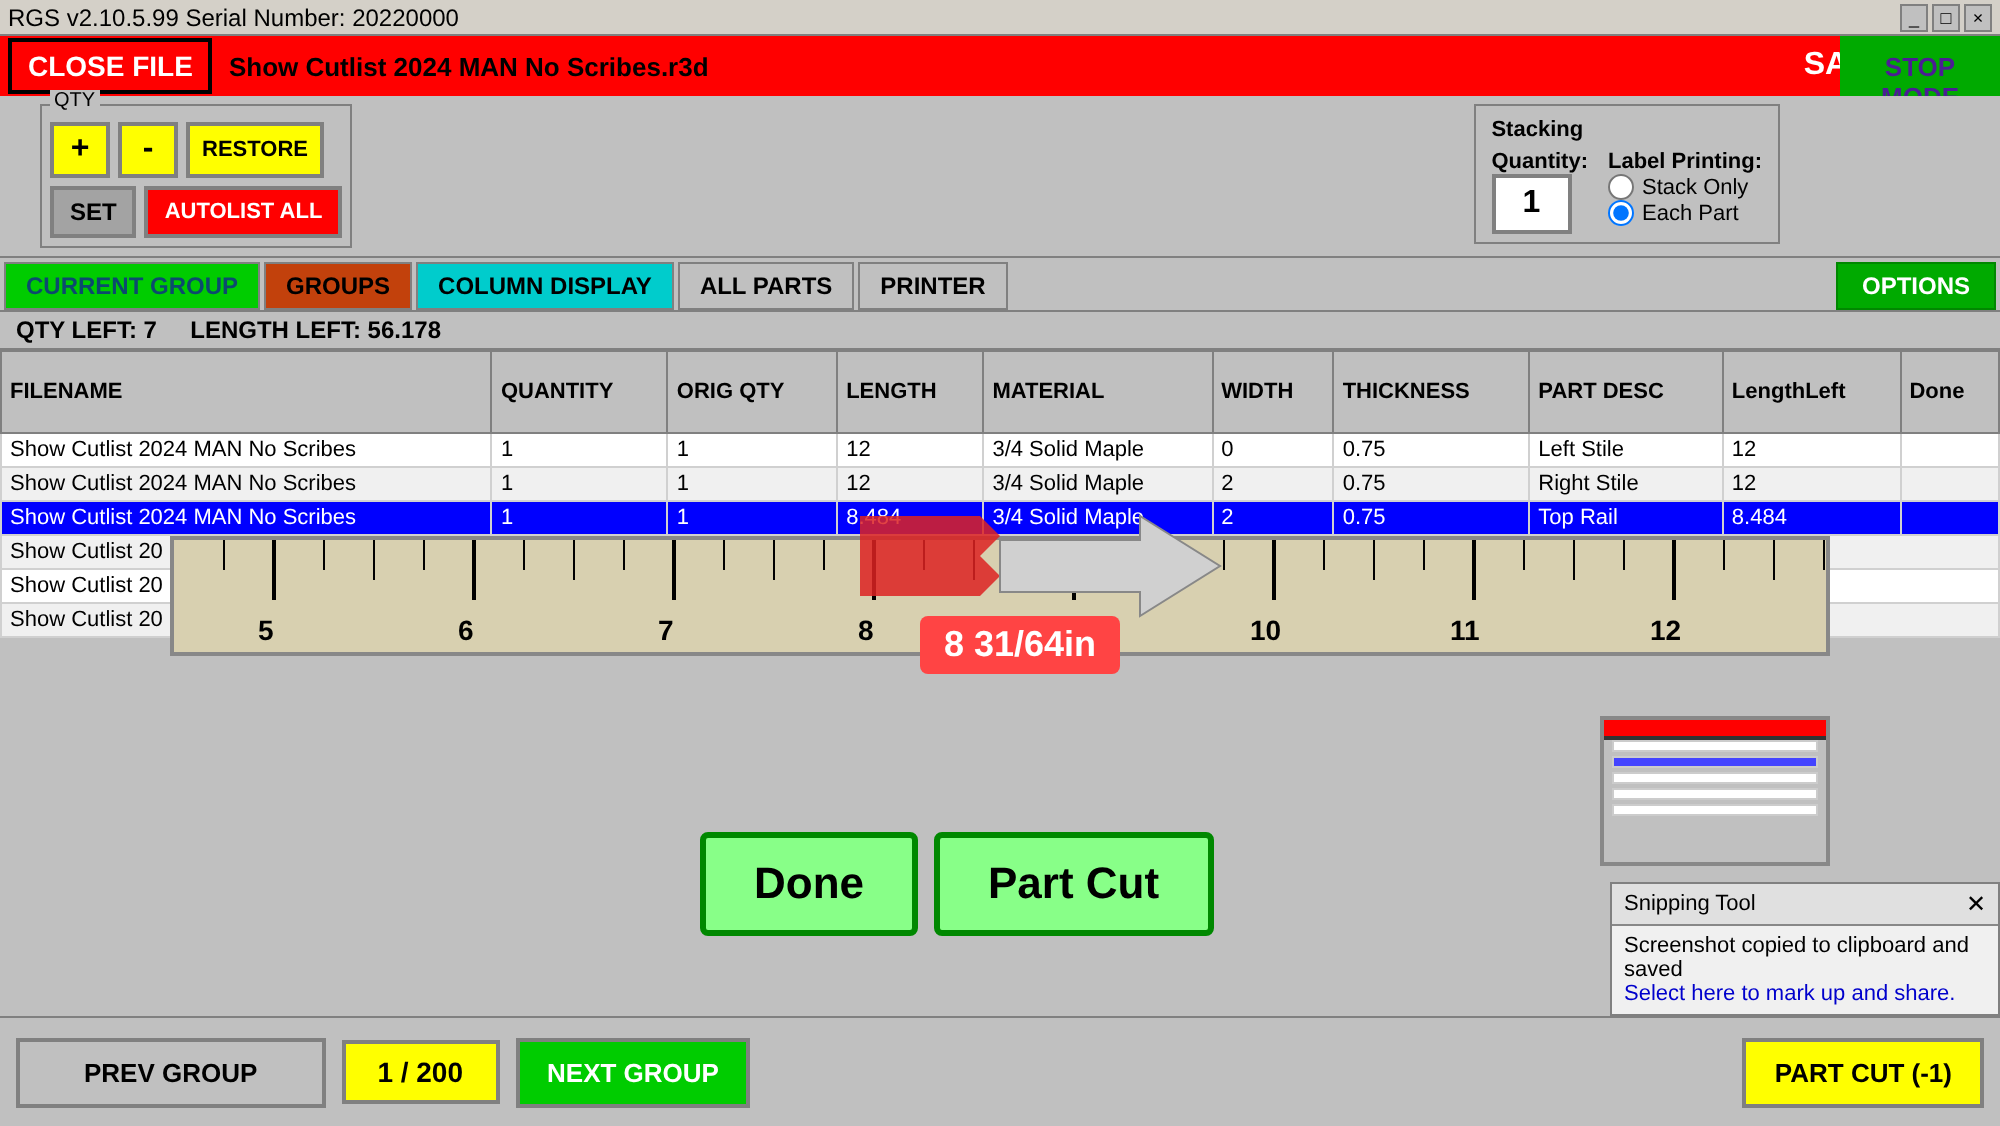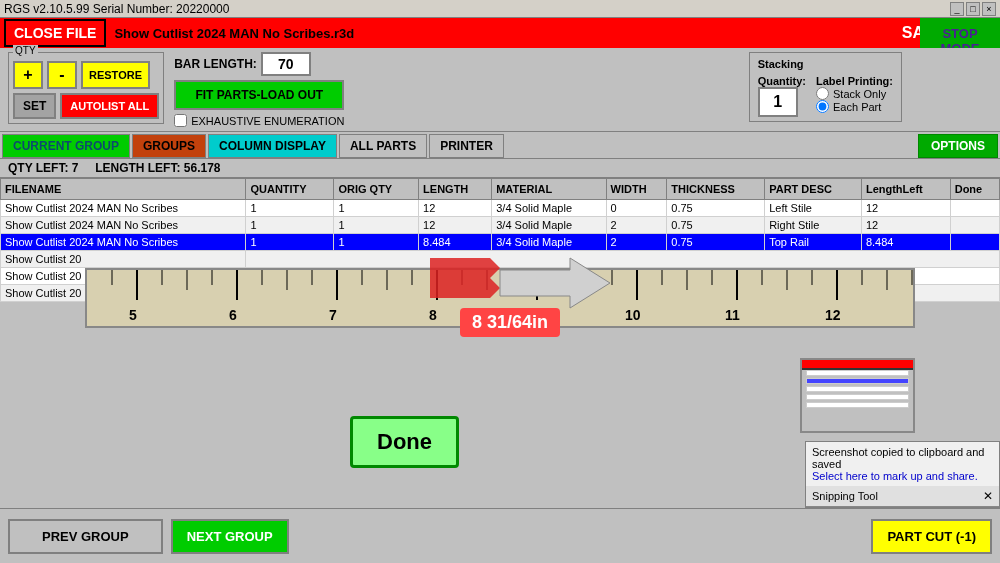--- a/index.html
+++ b/index.html
@@ -82,24 +82,23 @@
       font-size: 13px;
       padding: 8px 4px;
       text-align: center;
       cursor: pointer;
       border-bottom: 1px solid #008800;
     }
 
     
     #controls-area {
       background: #c0c0c0;
-      padding: 4px 8px;
+      padding: 4px 20px;
       display: flex;
       align-items: flex-start;
-      gap: 10px;
       border-bottom: 1px solid #808080;
       position: relative;
     }
 
     #qty-group {
       border: 1px solid #808080;
       padding: 4px;
       position: relative;
     }
     #qty-group .group-label {
@@ -264,21 +263,21 @@
       position: relative;
     }
     table {
       width: 100%;
       border-collapse: collapse;
       font-size: 11px;
     }
     th {
       background: #c0c0c0;
       border: 1px solid #808080;
-      padding: 4px 4px;
+      padding: 14px 4px;
       text-align: left;
       font-weight: bold;
       font-size: 11px;
     }
     td {
       border: 1px solid #d0d0d0;
       padding: 2px 4px;
     }
     tr:nth-child(even) { background: #f0f0f0; }
     tr.selected { background: #0000ff; color: #fff; }
@@ -473,31 +472,20 @@
       <button class="qty-btn">+</button>
       <button class="qty-btn">-</button>
       <button class="restore-btn">RESTORE</button>
     </div>
     <div class="qty-row">
       <button class="set-btn">SET</button>
       <button class="restore-all-btn">AUTOLIST ALL</button>
     </div>
   </div>
 
-  <div id="bar-section">
-    <div class="bar-length-row">
-      <span>BAR LENGTH:</span>
-      <input class="bar-length-input" type="text" value="70" style="">
-    </div>
-    <button class="fit-parts-btn">FIT PARTS-LOAD OUT</button>
-    <div class="exhaustive-row">
-      <input type="checkbox" style="">
-      <span>EXHAUSTIVE ENUMERATION</span>
-    </div>
-  </div>
 
   <div id="stacking-box">
     <span class="group-label">Stacking</span>
     <div class="stacking-inner">
       <div class="stacking-col">
         <span class="stacking-label">Quantity:</span>
         <input class="stacking-qty" type="text" value="1" style="">
       </div>
       <div class="stacking-col">
         <span class="label-printing">Label Printing:</span>
@@ -658,41 +646,43 @@
     <polygon points="0,10 60,10 70,20 60,30 70,40 60,50 0,50" fill="#dd2222" opacity="0.85"></polygon>
 
     <polygon points="70,22 140,22 140,10 180,35 140,60 140,48 70,48" fill="#d0d0d0" stroke="#888" stroke-width="1"></polygon>
   </svg>
 </div>
 
 <div id="measurement-label">8 31/64in</div>
 
 <div id="action-buttons">
   <button class="done-btn">Done</button>
+  <button class="part-cut-btn">Part Cut</button>
 </div>
 
 <div id="mini-thumb">
   <div class="mini-header"></div>
   <div class="mini-body">
     <div class="mini-row"></div>
     <div class="mini-row blue"></div>
     <div class="mini-row"></div>
     <div class="mini-row"></div>
     <div class="mini-row"></div>
   </div>
 </div>
 
 <div id="snipping-popup">
+  <div id="snipping-header">
+    <span>Snipping Tool</span>
+    <span class="snipping-close">✕</span>
+  </div>
   <div id="snipping-body">
     <div>Screenshot copied to clipboard and saved</div>
     <div style="color:#0000cc; cursor:pointer;">Select here to mark up and share.</div>
   </div>
-  <div id="snipping-header">
-    <span>Snipping Tool</span>
-    <span class="snipping-close">✕</span>
-  </div>
 </div>
 
 <div id="bottom-bar">
   <button class="prev-group-btn">PREV GROUP</button>
+  <div class="page-indicator">1 / 200</div>
   <button class="next-group-btn">NEXT GROUP</button>
   <button class="part-cut-bottom-btn">PART CUT (-1)</button>
 </div>
 
 </body></html>

